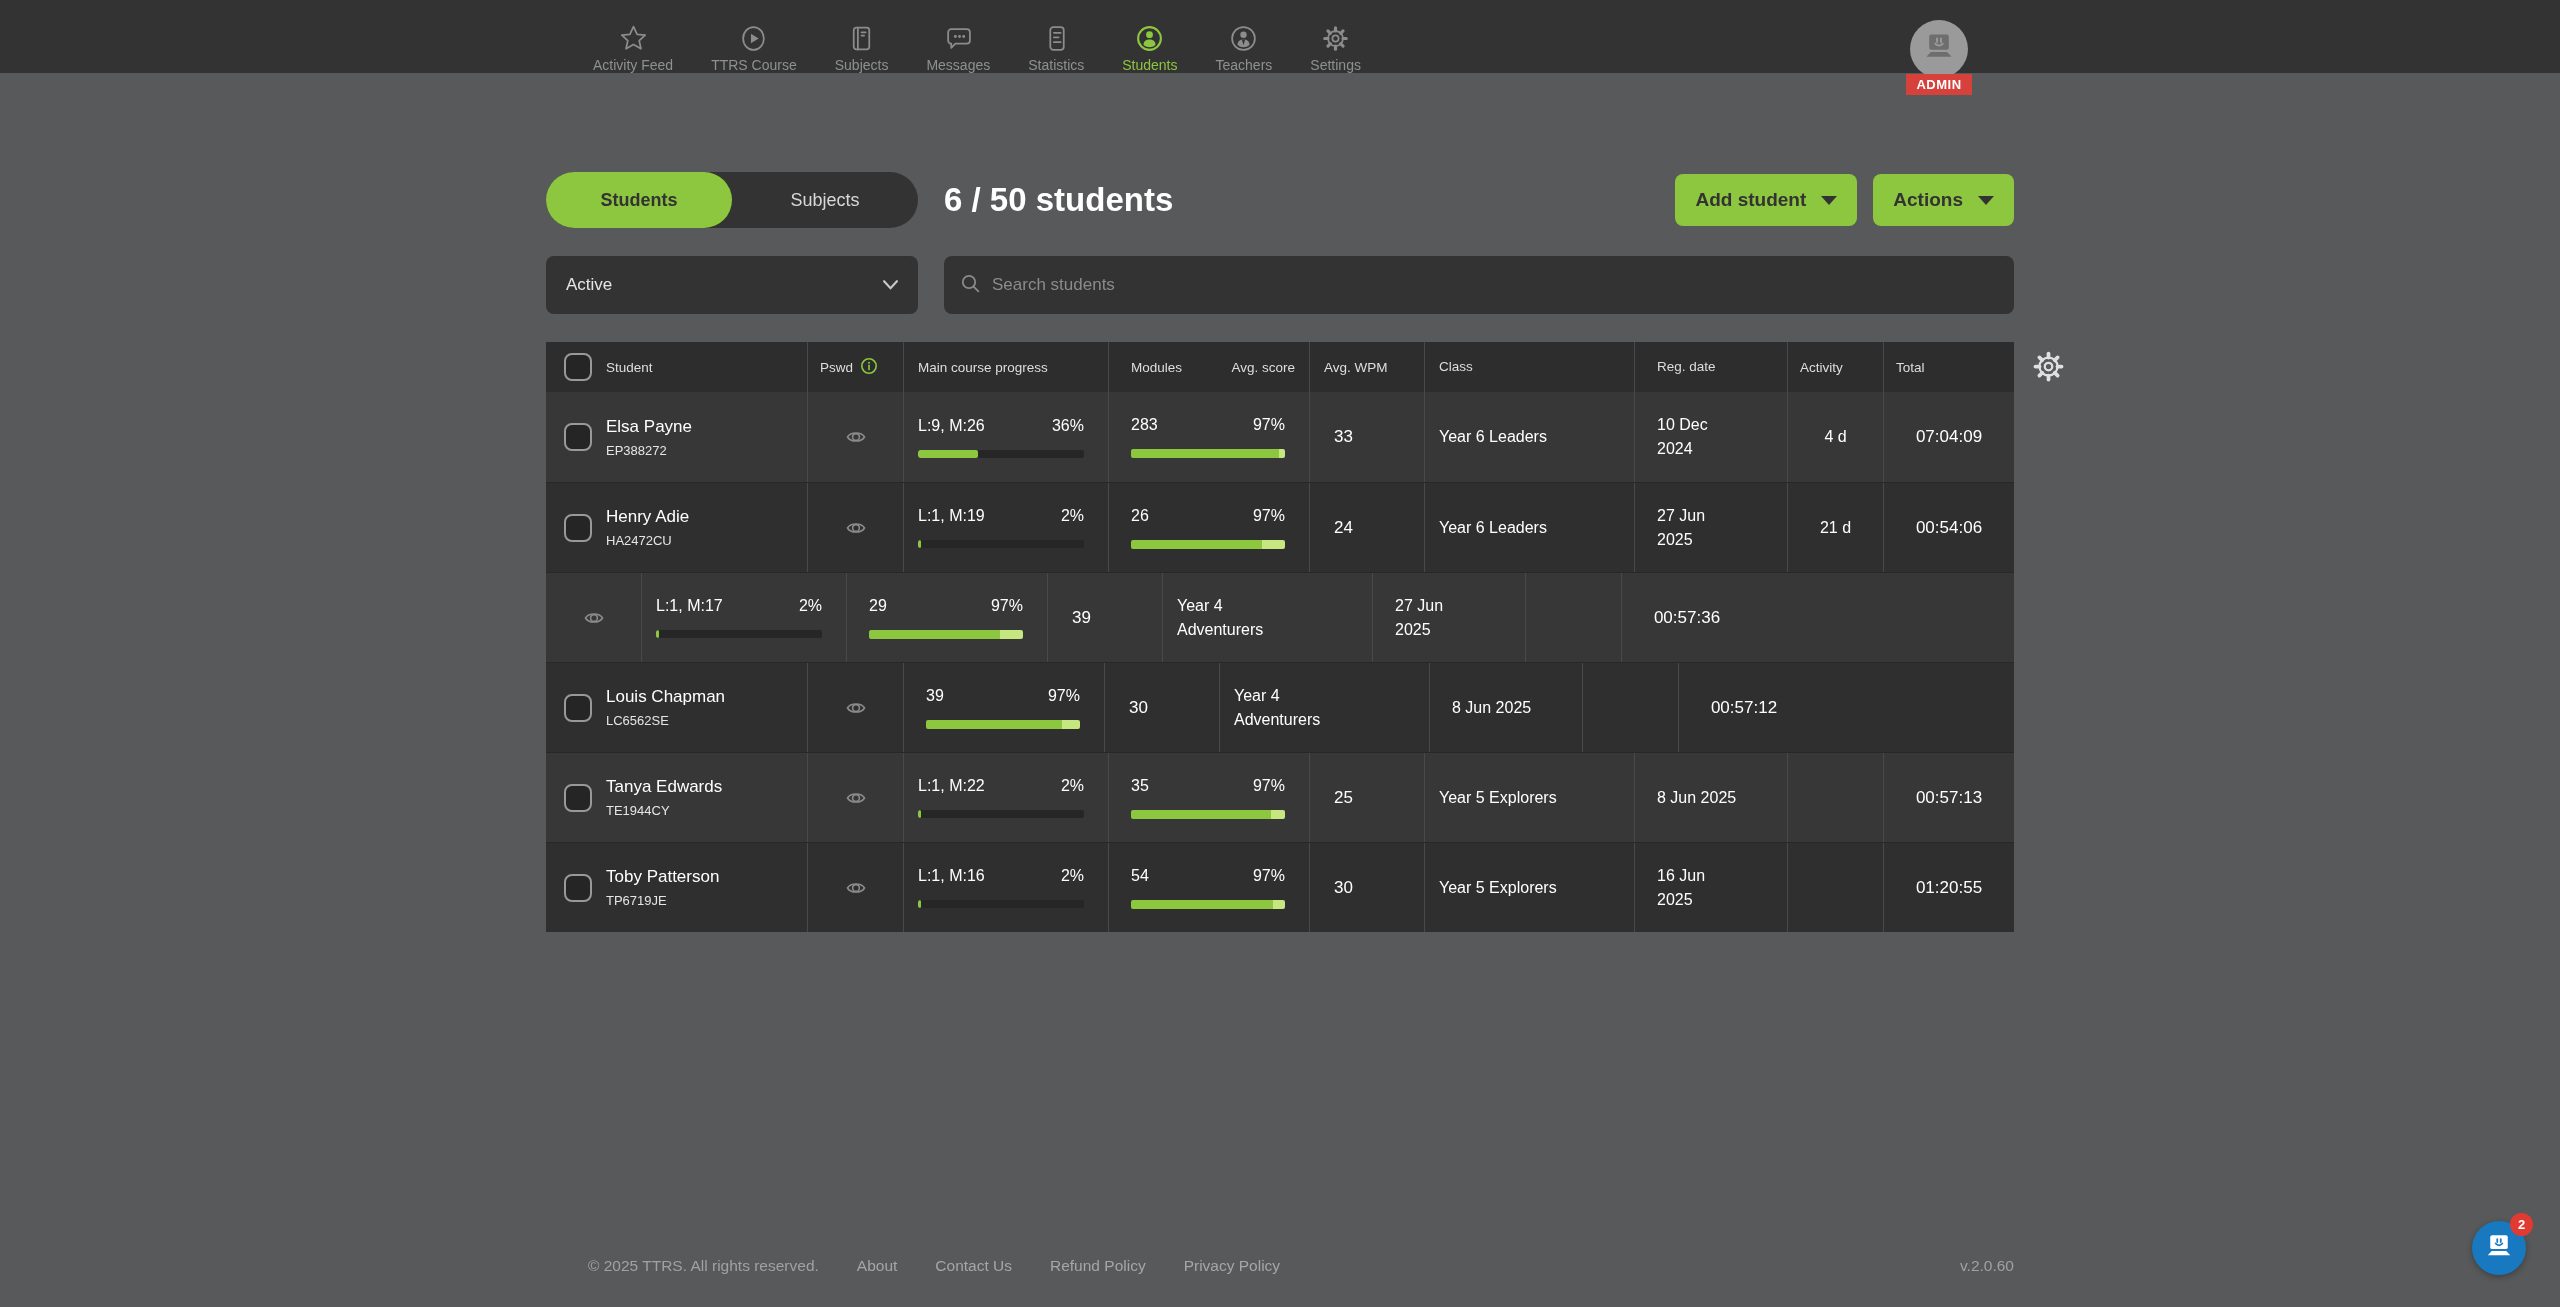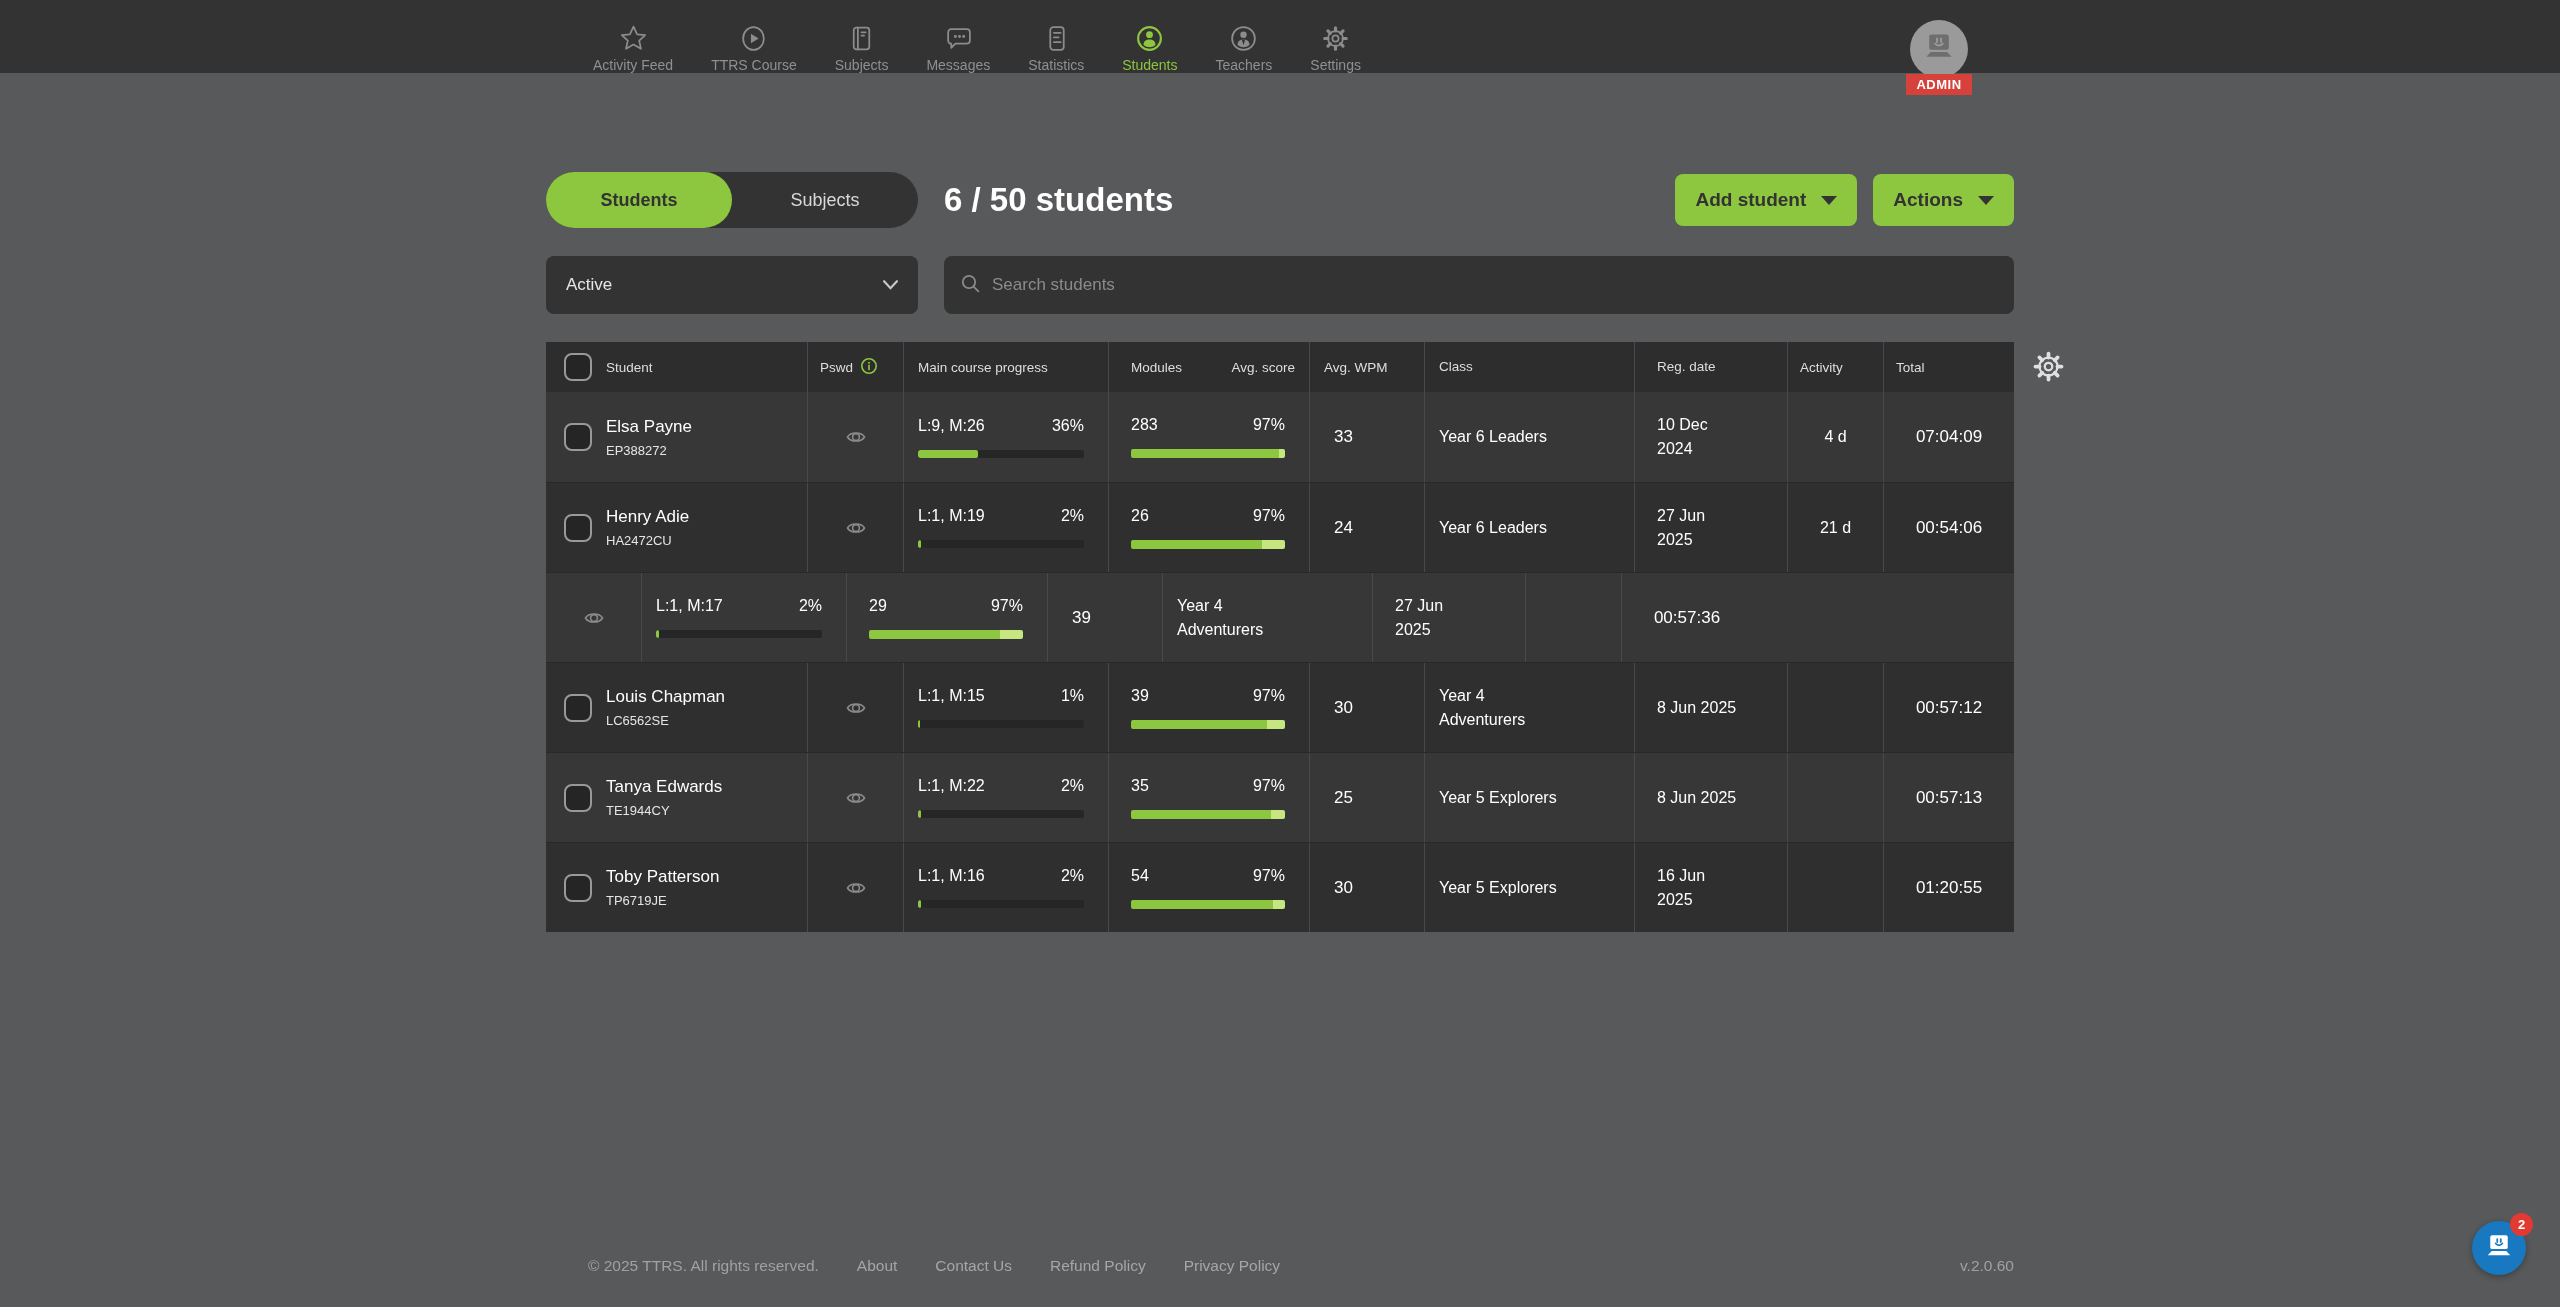--- a/index.html
+++ b/index.html
@@ -424,29 +424,20 @@
         </div>
       </div>
       <div class="cell c-pswd">
           <span class="eye-btn">
             <svg width="30" height="22" viewBox="0 0 22 22">
               <path d="M2.5,11 C5.5,5.6 16.5,5.6 19.5,11 C16.5,16.4 5.5,16.4 2.5,11 Z" stroke="#8a8a8a" stroke-width="1.6" fill="none"></path>
               <circle cx="11" cy="11" r="3.4" stroke="#8a8a8a" stroke-width="1.6" fill="none"></circle>
             </svg>
           </span>
         </div>
-      <div class="cell c-prog">
-        <div class="line">
-            <span>L:1, M:15</span>
-            <span>1%</span>
-          </div>
-        <div class="bar">
-            <i style="width: 1%;"></i>
-          </div>
-      </div>
       <div class="cell c-score">
         <div class="line">
             <span>39</span>
             <span>97%</span>
           </div>
         <div class="bar2">
             <i class="seg-main" style="width: 88%;"></i>
             <i class="seg-light"></i>
           </div>
       </div>

